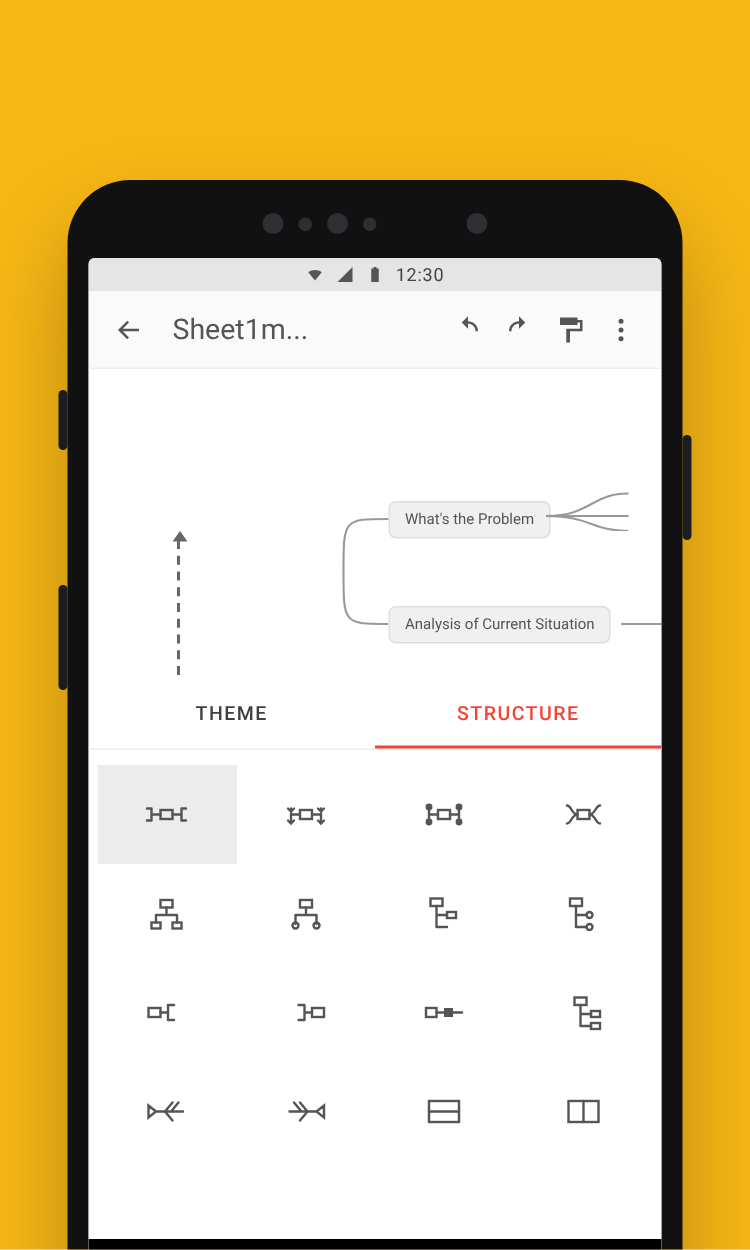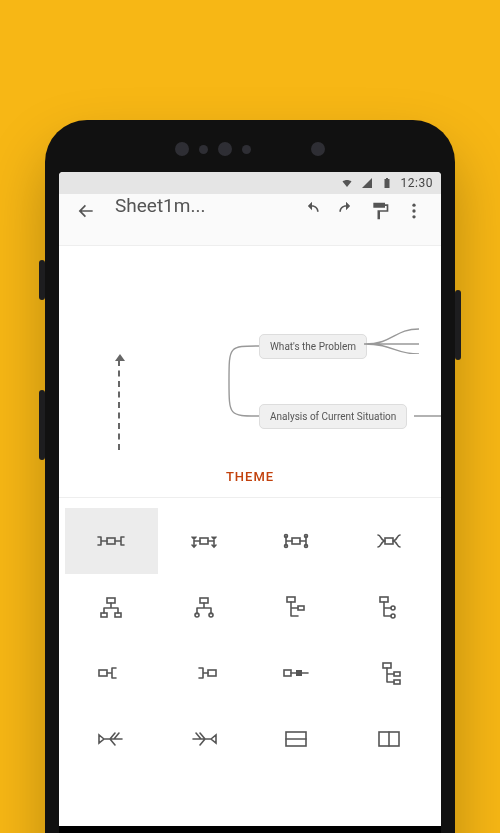--- a/index.html
+++ b/index.html
@@ -37,30 +37,30 @@
     position: absolute;
     left: 14px; right: 14px; top: 52px; bottom: 0;
     background: #f3f3f3;
     border-radius: 4px 4px 0 0;
     overflow: hidden;
     display: flex; flex-direction: column;
   }
   
   .statusbar {
     height: 22px; background: #e5e5e5;
-    display: flex; justify-content: flex-end; align-items: center;
+    display: flex; justify-content: center; align-items: center;
     padding: 0 8px; gap: 8px;
     color: #555; font-size: 11px;
   }
   .statusbar svg { width: 12px; height: 12px; fill: #555; }
   .time { font-size: 12px; color: #444; letter-spacing: .5px; }
   
   .appbar {
     height: 52px; background: #fafafa;
-    display: flex; 
+    display: flex; align-items: center;
     padding: 0 10px;
     border-bottom: 1px solid #eee;
   }
   .appbar .title { font-size: 19px; color: #555; margin-left: 12px; flex: 1; white-space: nowrap; overflow: hidden; text-overflow: ellipsis; }
   .icon-btn { width: 34px; height: 34px; display: flex; align-items: center; justify-content: center; color: #555; }
   .icon-btn svg { width: 20px; height: 20px; fill: currentColor; }
   
   .canvas {
     flex: 0 0 210px;
     background: #fff;
@@ -104,21 +104,21 @@
   }
   
   .tabs {
     display: flex; background: #fff;
     border-bottom: 1px solid #eee;
   }
   .tab {
     flex: 1; text-align: center;
     padding: 13px 0;
     font-size: 13px; letter-spacing: 1px; font-weight: 500;
-    color: #c2410c;
+    color: #404040;
   }
   .tab.active { color: #f44336; border-bottom: 2px solid #f44336; }
   
   .grid {
     flex: 1; background: #fff;
     display: grid;
     grid-template-columns: repeat(4, 1fr);
     grid-auto-rows: 66px;
     padding: 10px 6px;
     gap: 0;
@@ -211,20 +211,21 @@
         <path d="M0 20 C30 20 30 5 55 5 M0 20 C30 20 30 20 55 20 M0 20 C30 20 30 30 55 30"></path>
       </svg>
       <svg class="edge" style="left:355px; top:160px;" width="40" height="20">
         <path d="M0 10 H40"></path>
       </svg>
 
     </div>
 
     <div class="tabs">
       <div class="tab">THEME</div>
+      <div class="tab active">STRUCTURE</div>
     </div>
 
     <div class="grid">
 
       <div class="cell selected">
         <svg viewBox="0 0 30 24">
             <rect x="11" y="9" width="8" height="6"></rect>
             <path d="M11 12H5M5 8v8M5 8H2M5 16H2M19 12h6M25 8v8M25 8h3M25 16h3"></path>
           </svg>
       </div>

